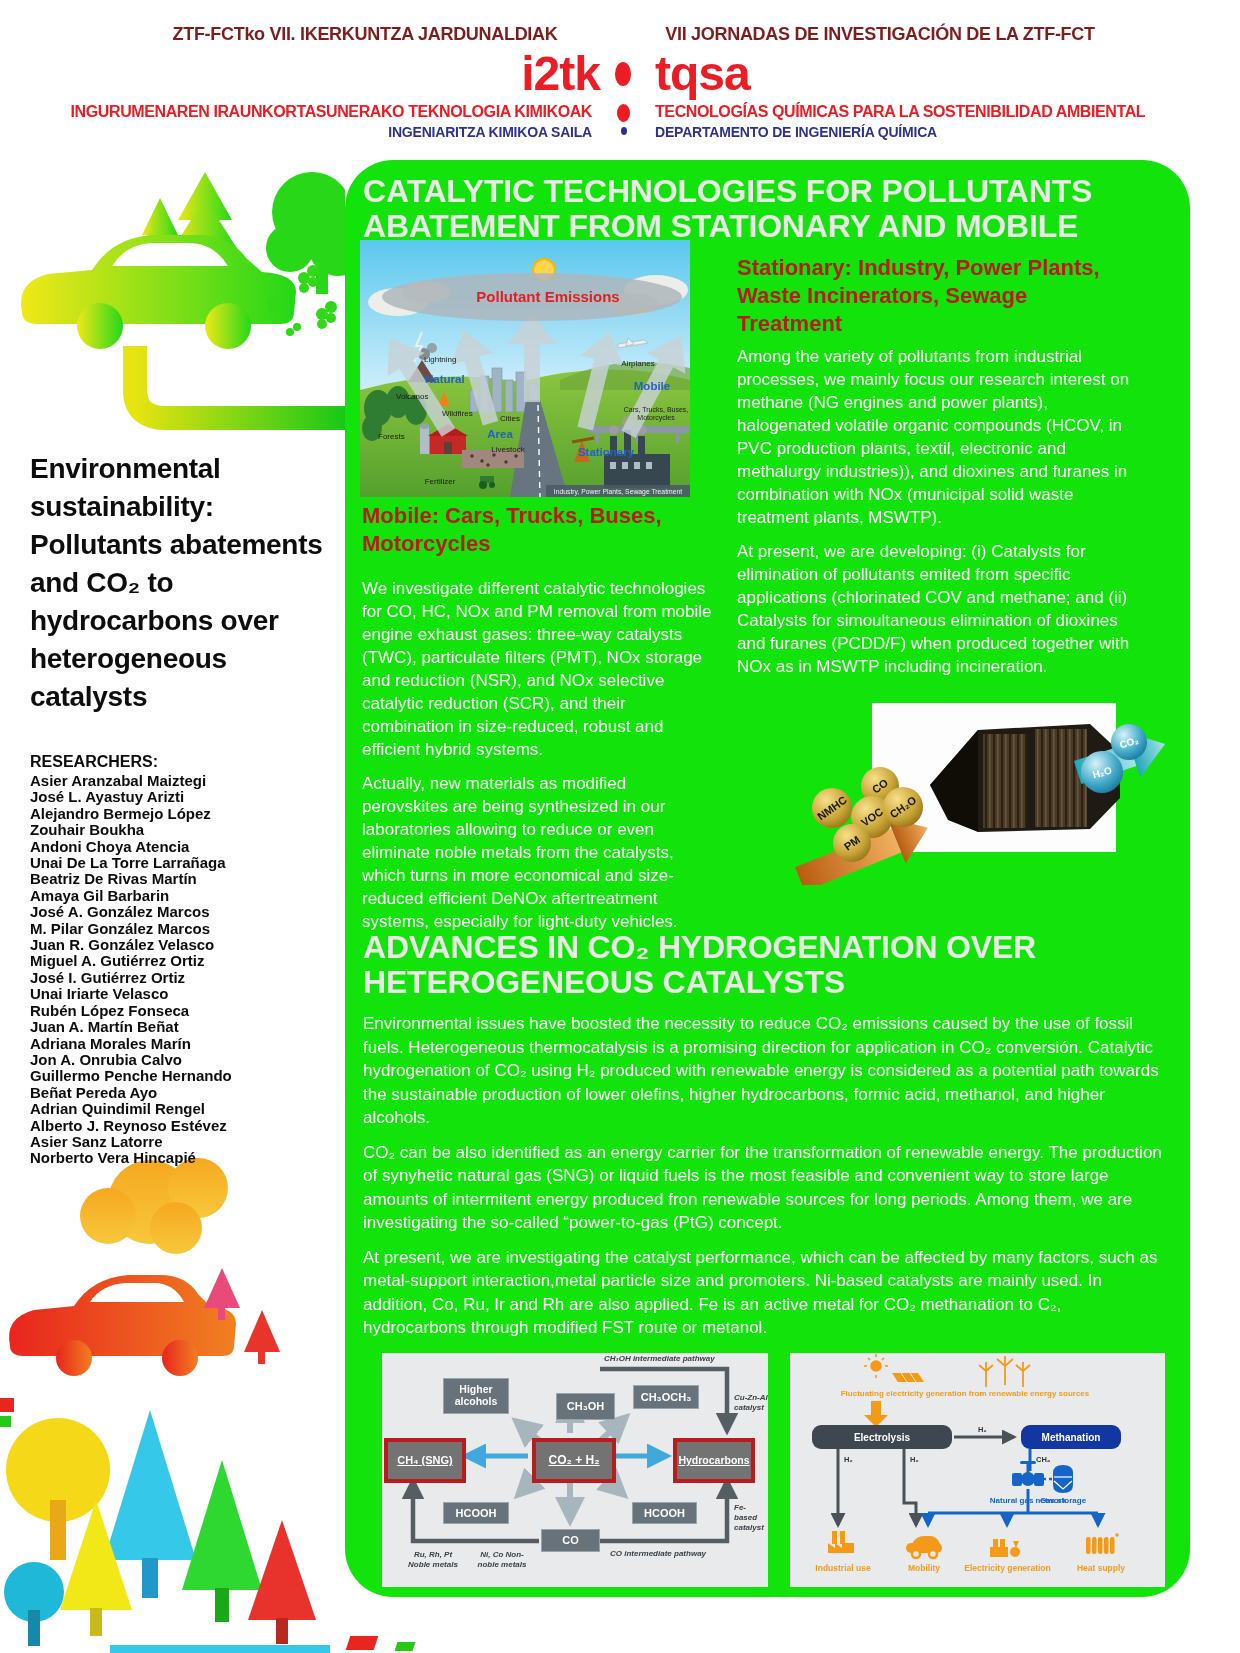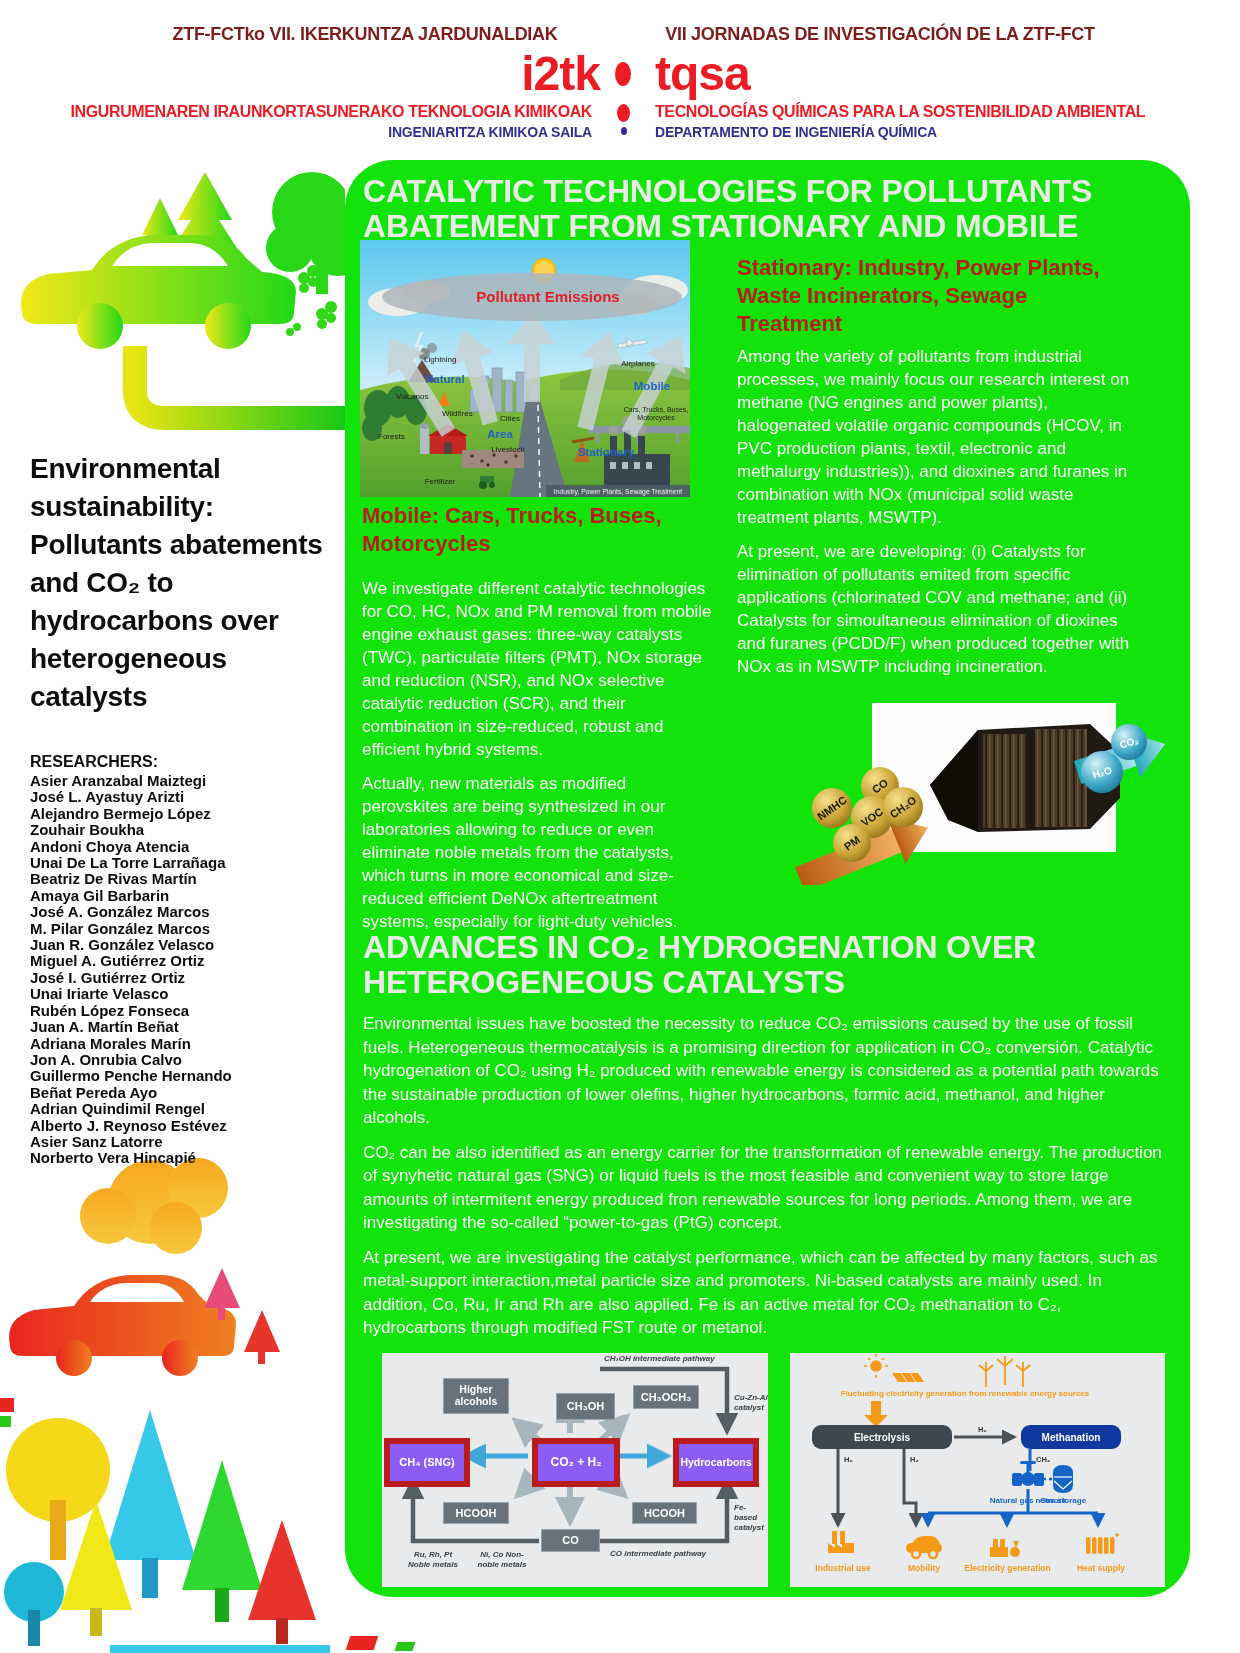--- a/index.html
+++ b/index.html
@@ -23,21 +23,21 @@
 
   
   .side-title{font-size:28px;font-weight:bold;color:#0d0d0d;line-height:38px;letter-spacing:-0.3px;}
   .res-label{font-size:16px;font-weight:bold;color:#0d0d0d;}
   .res-name{font-size:15px;font-weight:bold;color:#0d0d0d;line-height:16.4px;white-space:nowrap;}
 
   
   .diag{background:#E8EAEC;}
   .dbox{position:absolute;display:flex;align-items:center;justify-content:center;text-align:center;
         color:#fff;font-weight:bold;font-size:11px;line-height:1.1;}
-  .dbox.blue{background:#8b5cf6;border:6px solid #b91c1c;}
+  .dbox.blue{background:#737373;border:4px solid #b91c1c;text-decoration:underline;}
   .dbox.gray{background:#67727B;border:1px solid #9AA4AB;}
   .dnote{position:absolute;font-style:italic;color:#3A4146;font-size:8px;line-height:1.25;font-weight:bold;}
   .ptg-box{position:absolute;display:flex;align-items:center;justify-content:center;border-radius:9px;
         color:#fff;font-weight:bold;font-size:10px;}
   .ptg-lab{position:absolute;font-weight:bold;color:#333;font-size:7.5px;}
   .ptg-blue{position:absolute;font-weight:bold;color:#1565C8;font-size:8px;text-align:center;line-height:1.2;}
   .ptg-orange{position:absolute;font-weight:bold;color:#F59A18;font-size:8.5px;text-align:center;}
   .ptg-cap{position:absolute;font-weight:bold;color:#F59A18;font-size:8px;text-align:center;}
 
   

